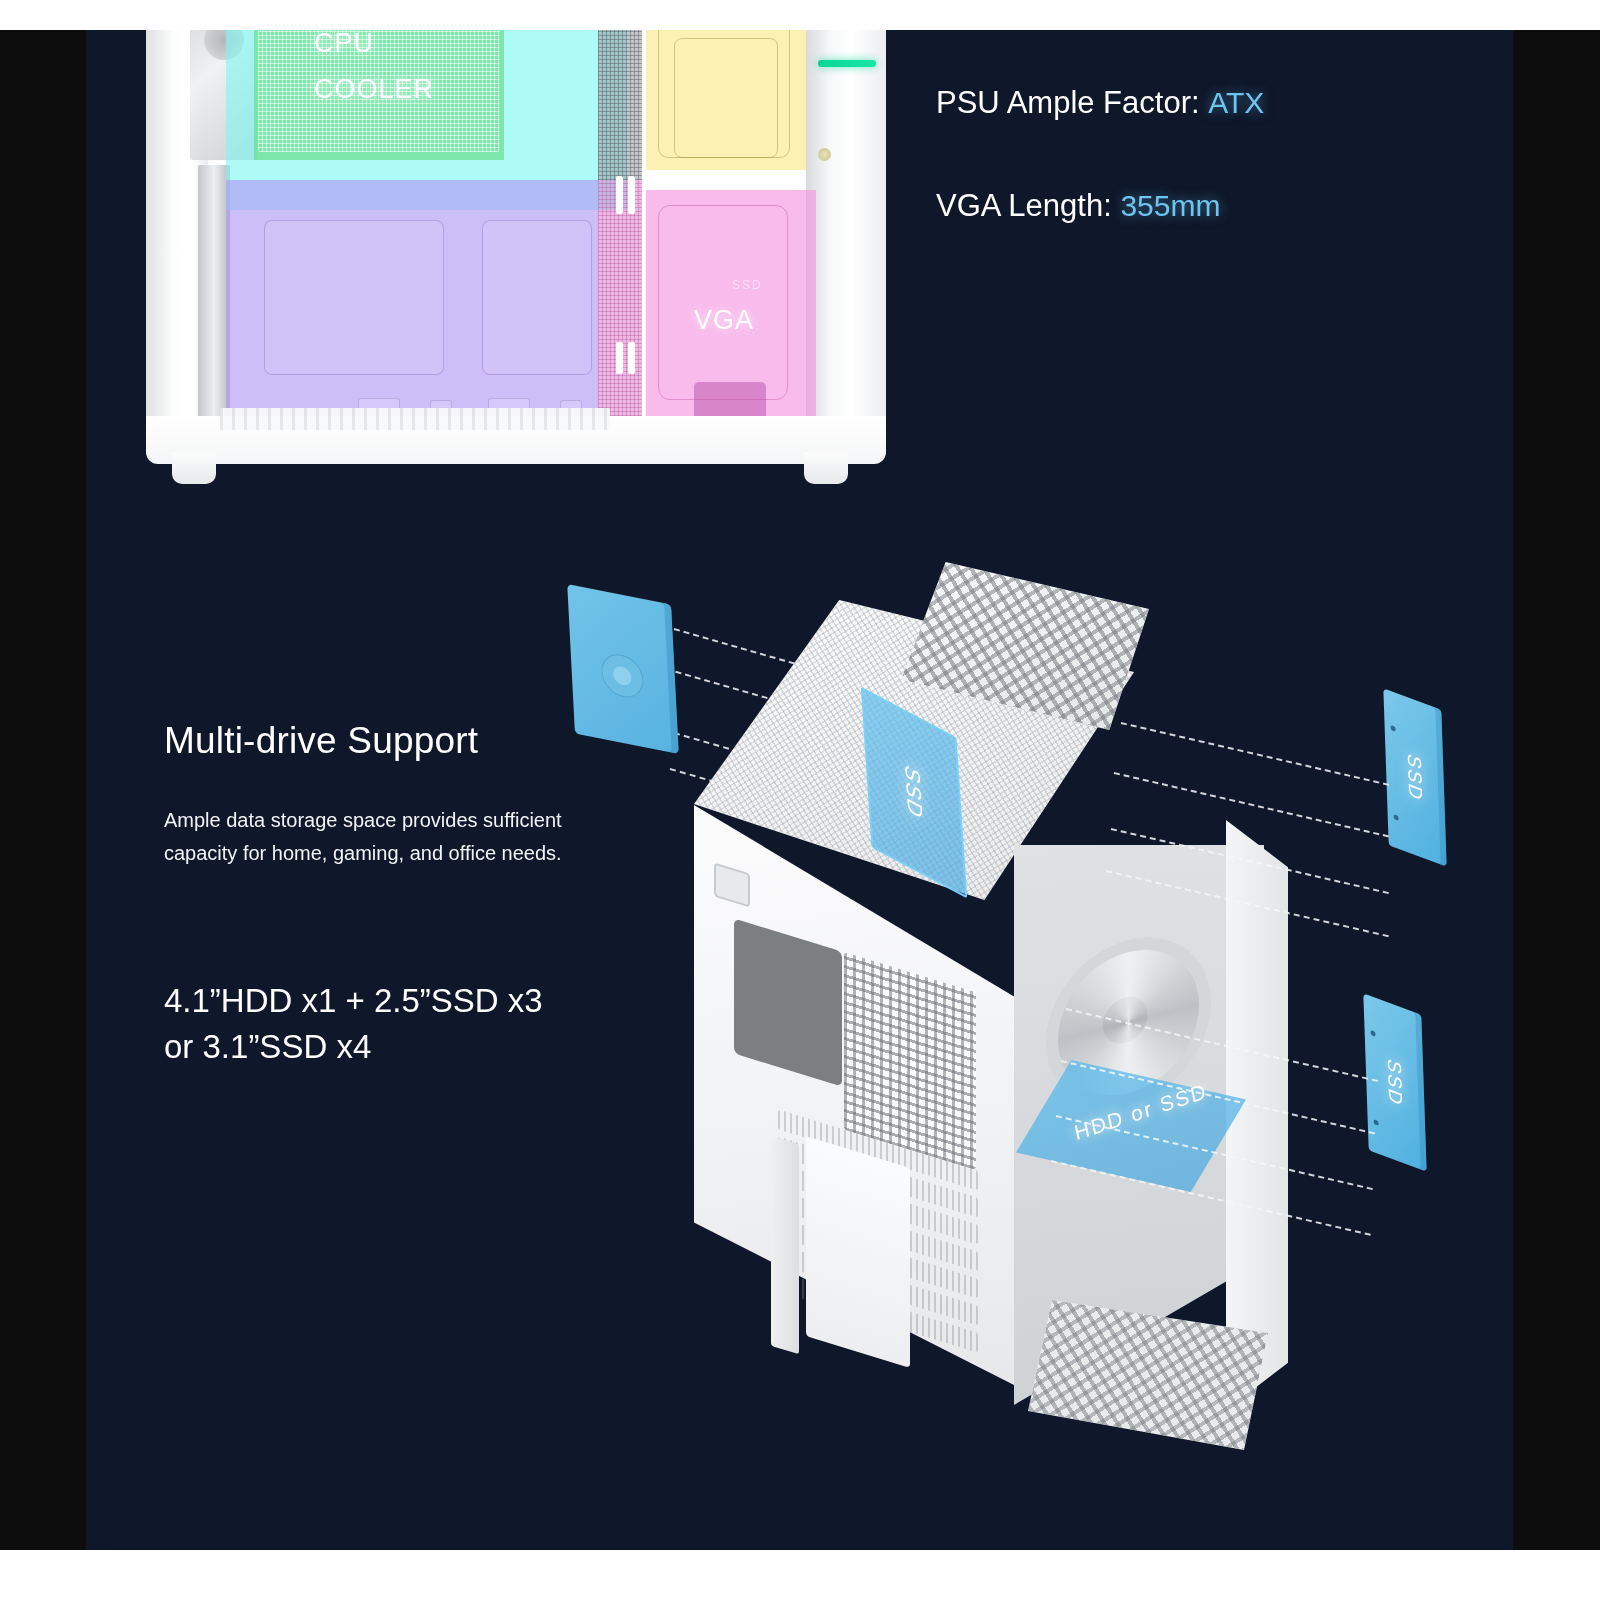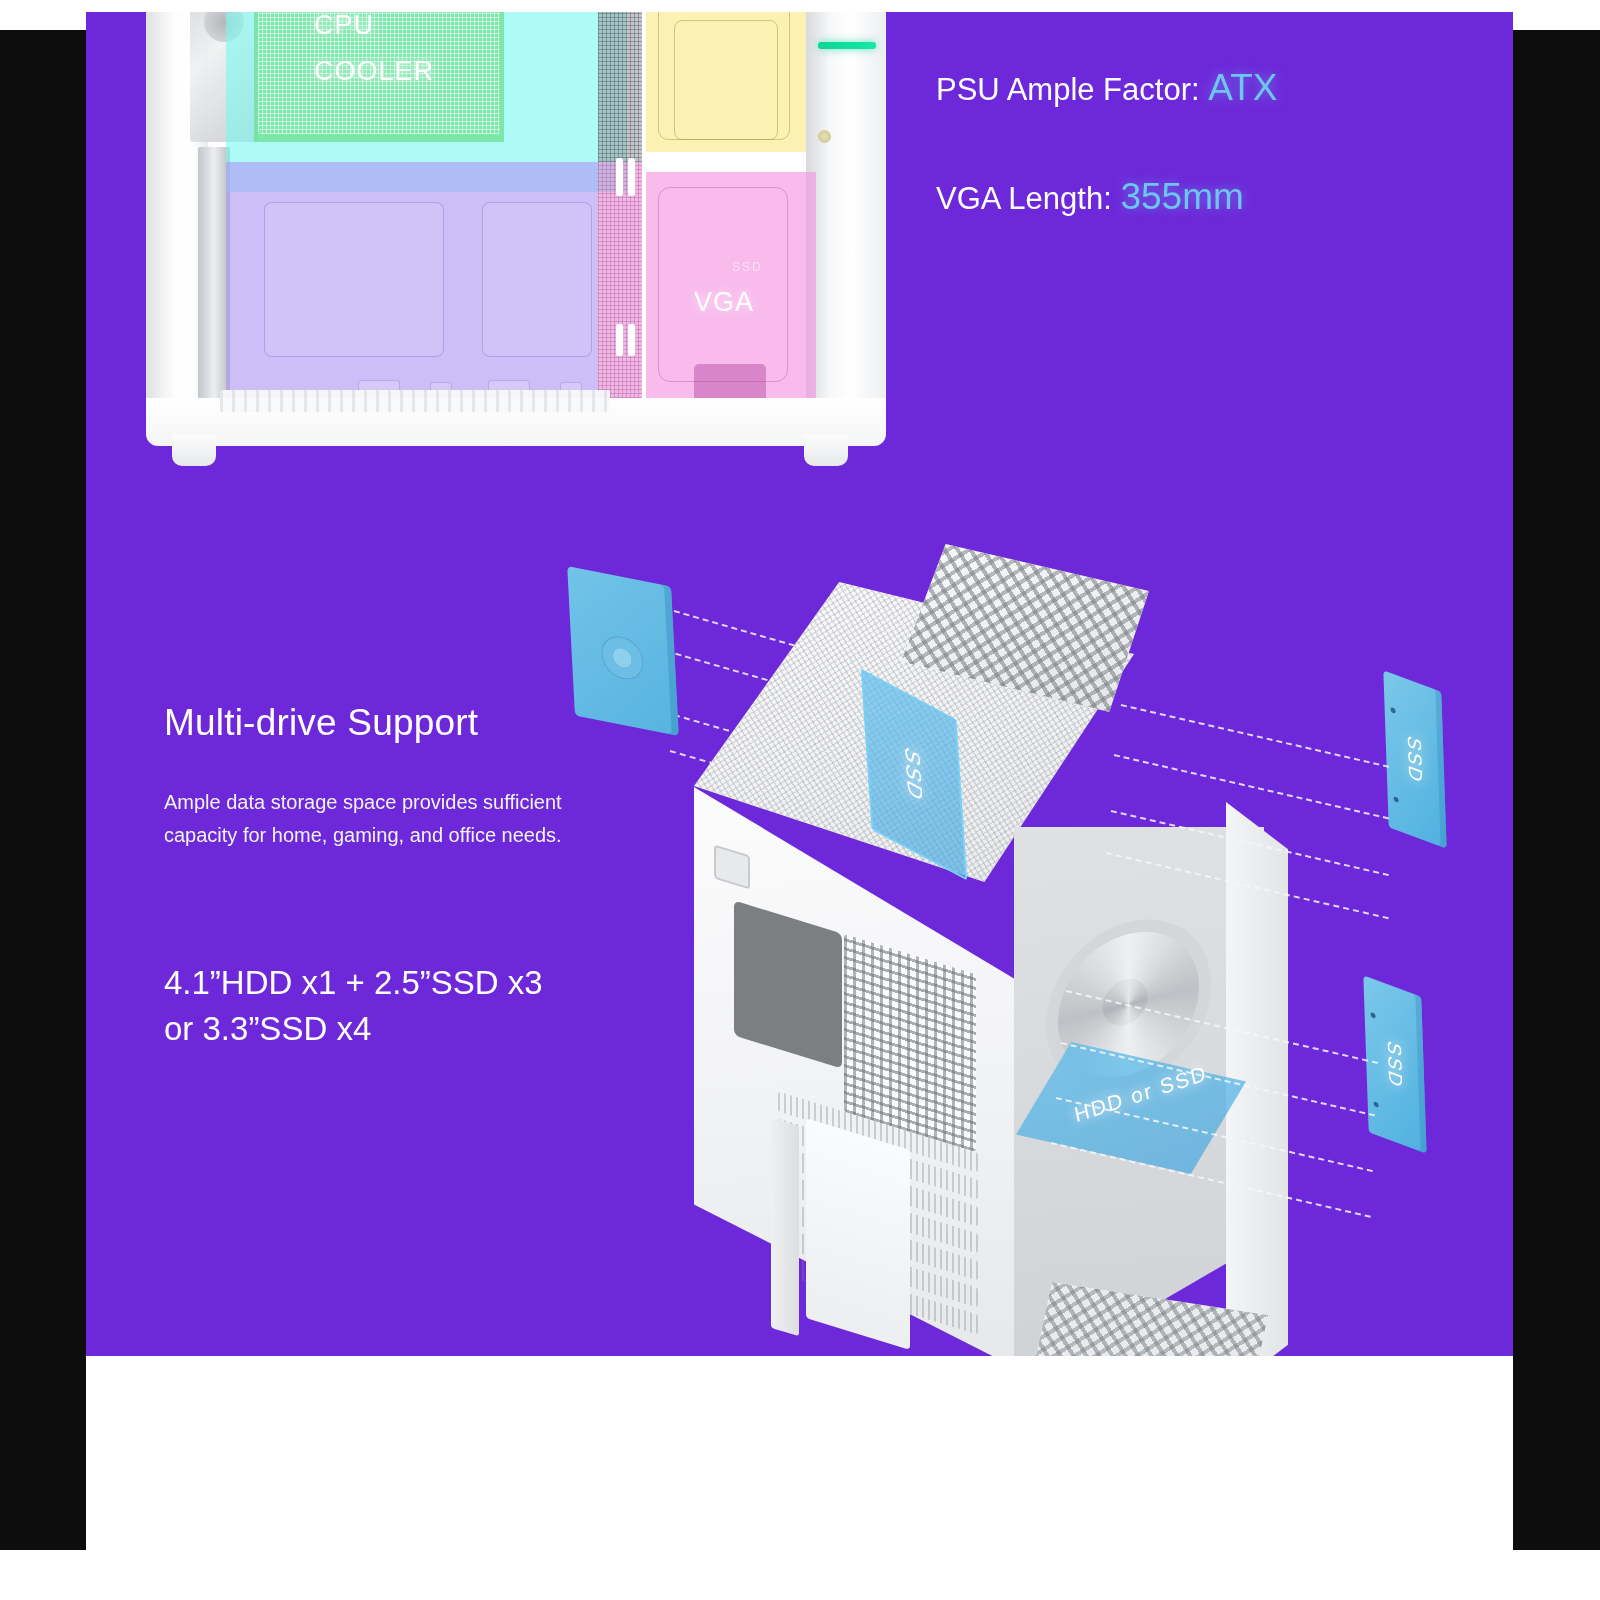--- a/index.html
+++ b/index.html
@@ -12,23 +12,23 @@
   #stage { position: relative; width: 1600px; height: 1600px; background: #ffffff; }
 
   
   .bar { position: absolute; background: #0d0d0d; }
   #bar-left   { left: 0;    top: 30px;  width: 86px;  height: 1520px; }
   #bar-right  { left: 1513px; top: 30px; width: 87px; height: 1520px; }
   #bar-top    { left: 0;    top: 0;     width: 1600px; height: 30px; background:#ffffff; }
   #bar-bottom { left: 0;    top: 1550px; width: 1600px; height: 50px; background:#ffffff; }
 
   #canvas {
-    position: absolute; left: 86px; top: 12px;
-    width: 1427px; height: 1344px;
-    background: #6d28d9;
+    position: absolute; left: 86px; top: 30px;
+    width: 1427px; height: 1520px;
+    background: #0f172a;
     overflow: hidden;
   }
 
   
   #zone-diagram {
     position: absolute; left: 60px; top: -40px;
     width: 740px; height: 540px;
   }
   .case-shell {
     position: absolute; left: 0; top: 0; width: 740px; height: 470px;
@@ -184,21 +184,21 @@
   .psu-screw {
     position:absolute; left: 672px; top: 158px; width: 13px; height: 13px;
     border-radius:50%; background: radial-gradient(circle,#e8e3b8,#c8c08a);
   }
 
   
   #spec-list { position: absolute; left: 850px; top: 55px; width: 560px; }
   .spec-row { margin-bottom: 67px; white-space: nowrap; }
   .spec-label { color: #ffffff; font-size: 31px; font-weight: 400; }
   .spec-value {
-    color: #6ec6f0; font-size: 37px; font-weight: 400;
+    color: #6ec6f0; font-size: 30px; font-weight: 400;
     text-shadow: 0 0 12px rgba(110,198,240,.55);
   }
 
   
   #text-col { position: absolute; left: 78px; top: 690px; width: 470px; }
   #heading {
     color: #ffffff; font-size: 37px; font-weight: 400; letter-spacing: .2px;
   }
   #body-copy {
     margin-top: 42px; color: #f2f3f4; font-size: 20px; line-height: 33px;
@@ -460,21 +460,21 @@
       <div class="spec-row">
         <span class="spec-label">VGA Length: </span><span class="spec-value">355mm</span>
       </div>
     </div>
 
     <div id="text-col">
       <h2 id="heading">Multi-drive Support</h2>
       <p id="body-copy">Ample data storage space provides sufficient capacity for home, gaming, and office needs.</p>
       <div id="drive-config">
         <div>4.1”HDD x1 + 2.5”SSD x3</div>
-        <div>or 3.3”SSD x4</div>
+        <div>or 3.1”SSD x4</div>
       </div>
     </div>
 
     <div id="iso">
 
       <div class="guide" style="left:108px; top:88px;  width:205px; transform:rotate(16deg);"></div>
       <div class="guide" style="left:100px; top:128px; width:215px; transform:rotate(16deg);"></div>
       <div class="guide" style="left:108px; top:192px; width:180px; transform:rotate(16deg);"></div>
       <div class="guide" style="left:104px; top:228px; width:170px; transform:rotate(16deg);"></div>
 

